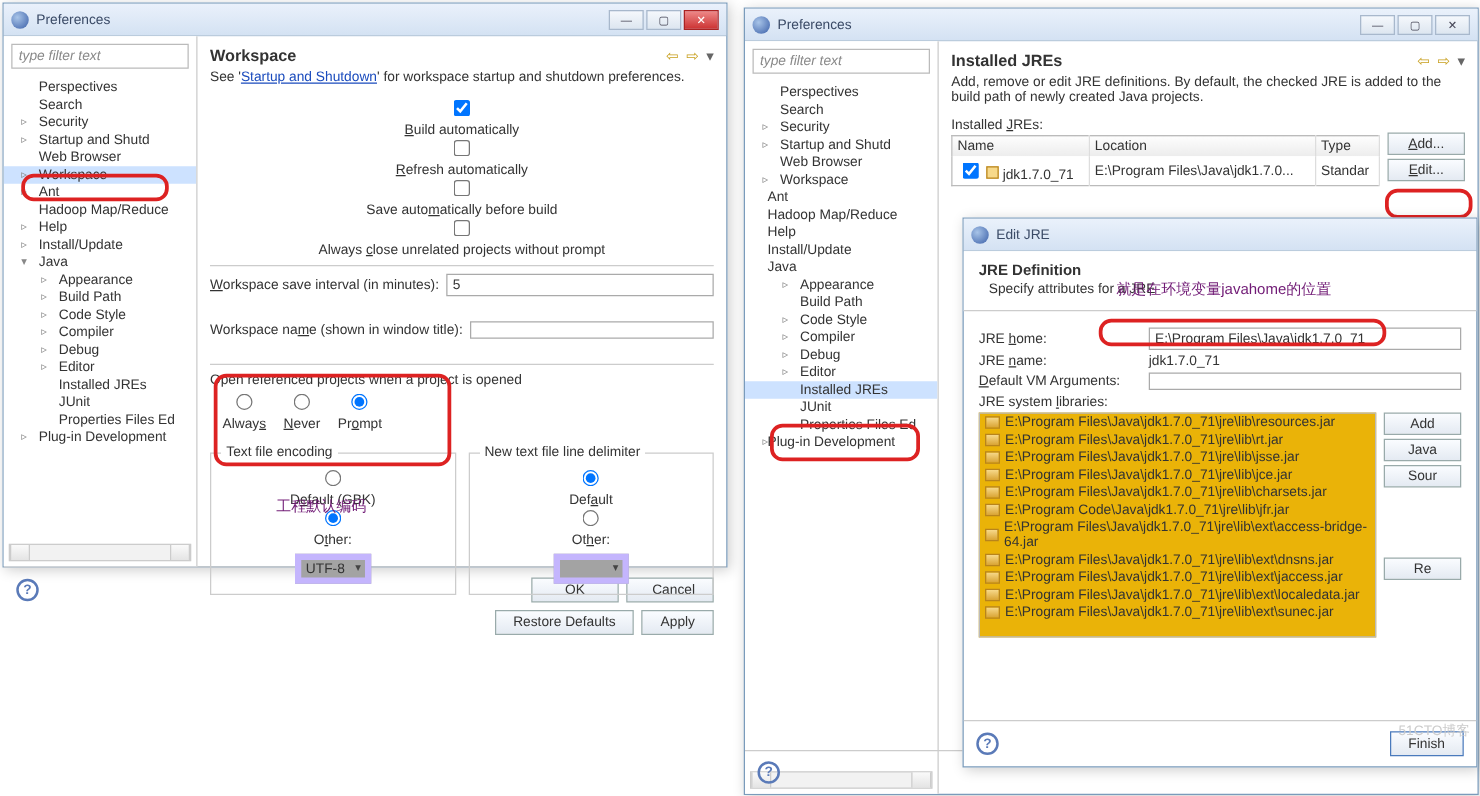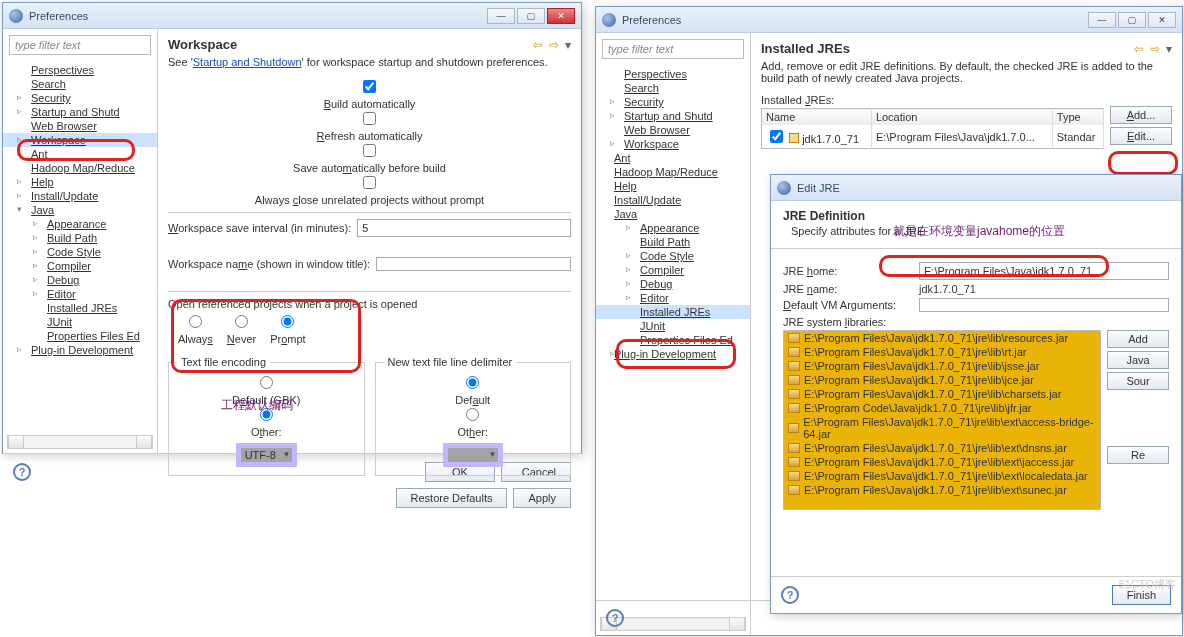--- a/index.html
+++ b/index.html
@@ -8,21 +8,21 @@
 .titlebar { height: 26px; background: linear-gradient(#eaf1fb, #d4e2f3); display: flex; align-items: center; padding: 0 6px; border-bottom: 1px solid #bcd; }
 .titlebar .ticon { width: 14px; height: 14px; border-radius: 50%; background: radial-gradient(circle at 35% 35%, #a8c4e8, #3a5fa8); margin-right: 6px; }
 .titlebar .title { flex: 1; color: #3a4a66; }
 .winctrls { display: flex; gap: 2px; }
 .winctrls span { width: 28px; height: 16px; border: 1px solid #a8b8cc; background: linear-gradient(#f5f8fc, #dde6f0); display: inline-flex; align-items: center; justify-content: center; font-size: 9px; color: #445; }
 .winctrls span.close-red { background: linear-gradient(#e88, #c33); color: #fff; border-color: #a22; }
 .content { display: flex; height: calc(100% - 26px); }
 .sidebar { width: 155px; border-right: 1px solid #ccc; background: #fff; display: flex; flex-direction: column; }
 .filter { margin: 6px; padding: 3px 5px; border: 1px solid #bbb; color: #888; font-style: italic; }
 .tree { flex: 1; overflow: hidden; padding: 2px 0; }
-.tree div { padding: 1px 2px 1px 28px; white-space: nowrap; position: relative; cursor: default; text-decoration: underline; }
+.tree div { padding: 1px 2px 1px 28px; white-space: nowrap; position: relative; cursor: default; }
 .tree div.l2 { padding-left: 44px; }
 .tree div::before { content: "▹"; position: absolute; left: 14px; color: #888; font-size: 9px; }
 .tree div.l2::before { left: 30px; }
 .tree div.noexp::before { content: ""; }
 .tree div.exp::before { content: "▾"; }
 .tree .sel { background: #cde2ff; }
 .main { flex: 1; padding: 8px 10px; display: flex; flex-direction: column; position: relative; }
 .hdr { display: flex; align-items: center; margin-bottom: 4px; }
 .hdr h2 { margin: 0; font-size: 13px; font-weight: bold; flex: 1; }
 .navicons { display: flex; gap: 6px; align-items: center; }

